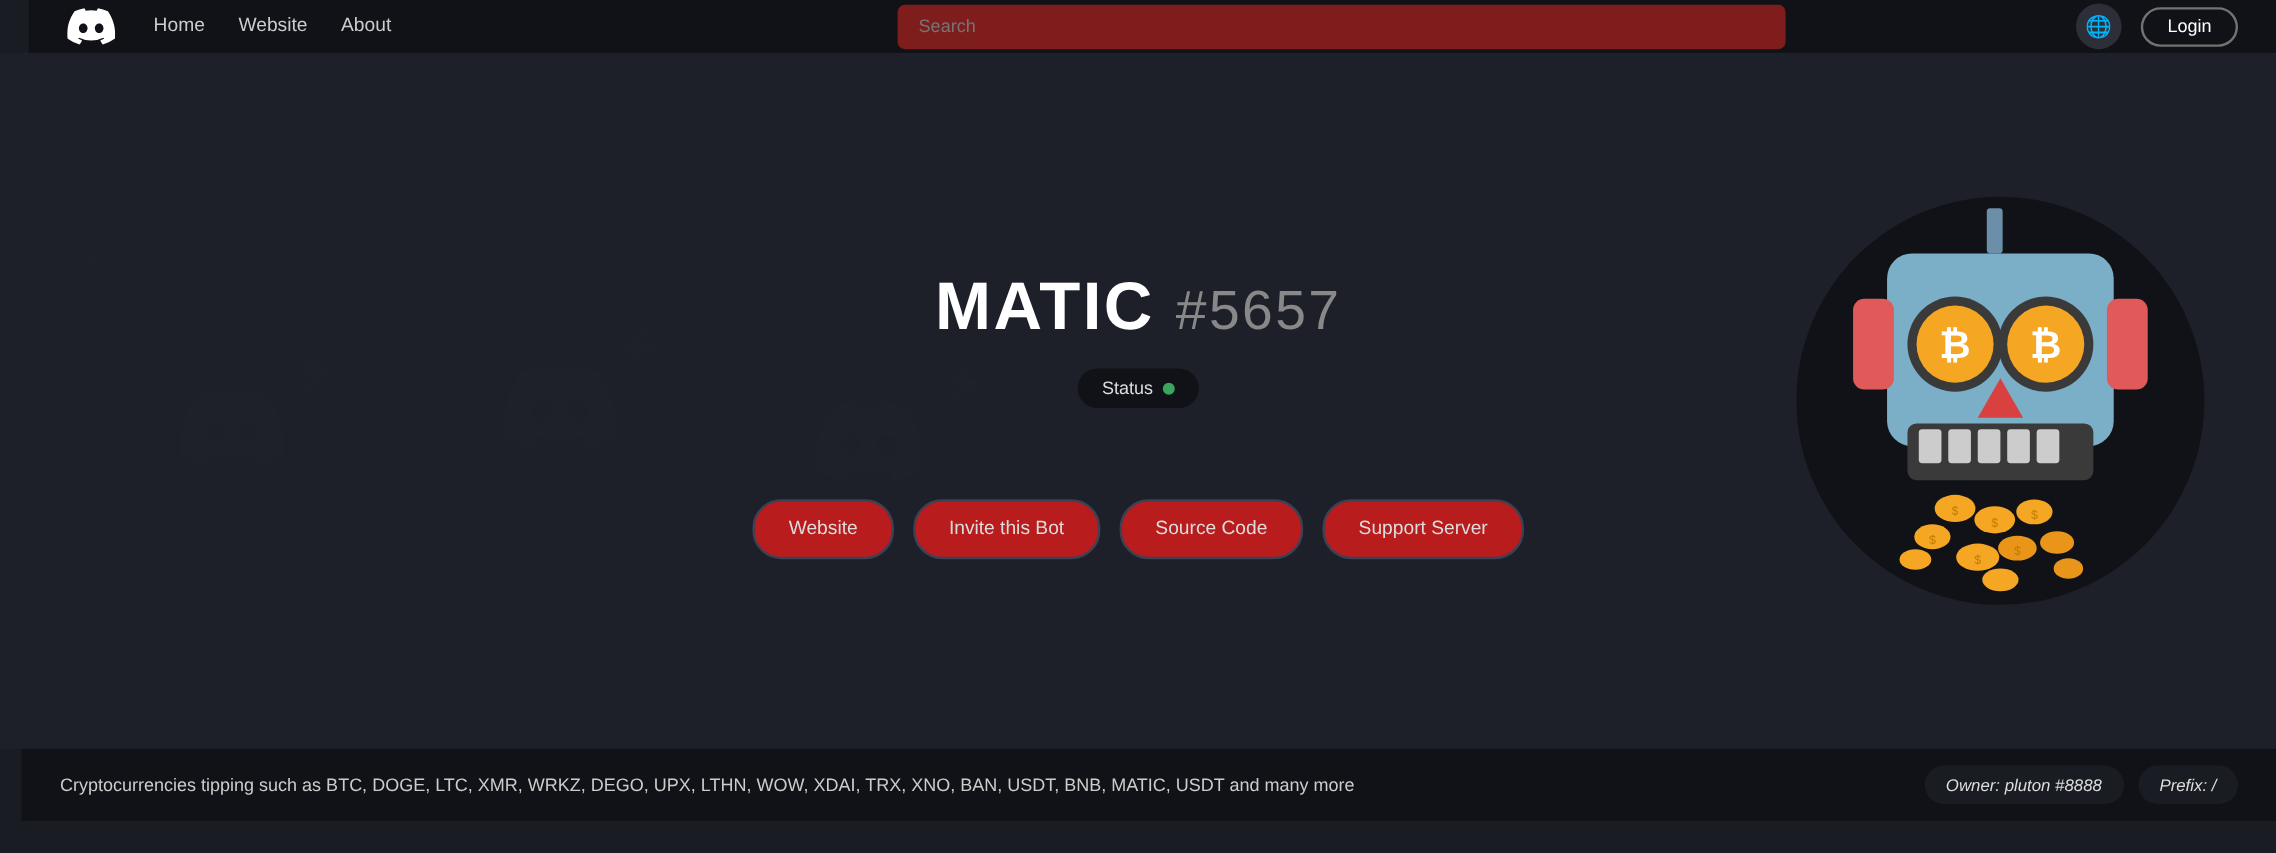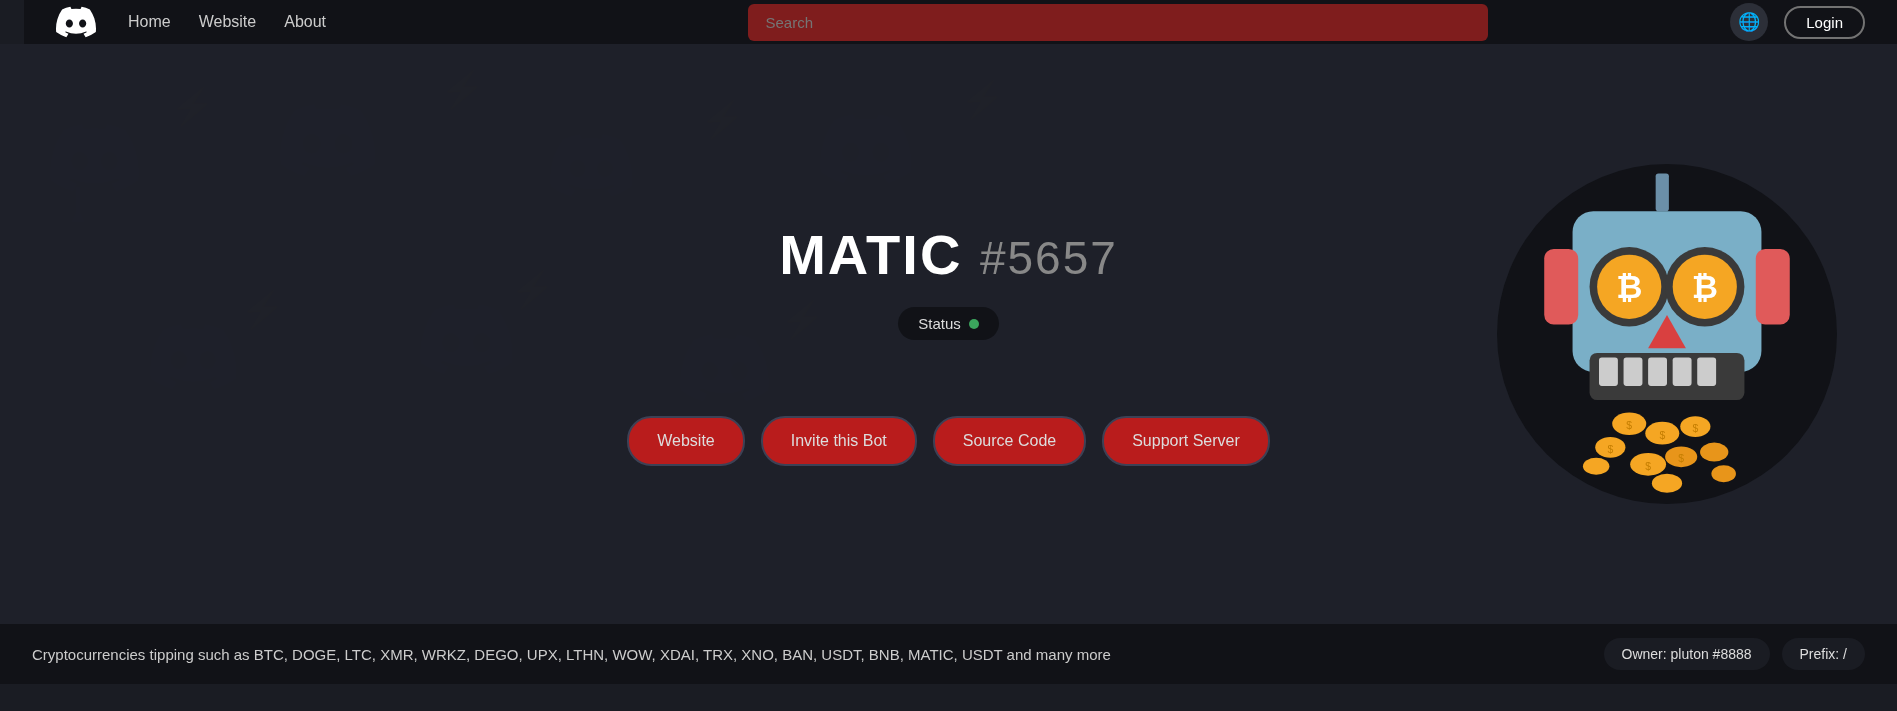--- a/index.html
+++ b/index.html
@@ -188,28 +188,30 @@
     }
 
     
     .footer-bar {
       background: #111217;
       padding: 14px 32px;
       display: flex;
       align-items: center;
       justify-content: space-between;
       min-height: 56px;
+      margin-left: 18px;
     }
     .footer-desc {
       font-size: 15px;
       color: #ccc;
     }
     .footer-right {
       display: flex;
       gap: 12px;
+      font-style: italic;
     }
     .footer-badge {
       background: #1a1c23;
       border-radius: 20px;
       padding: 8px 18px;
       font-size: 14px;
       color: #ddd;
     }
   </style>
 </head>

